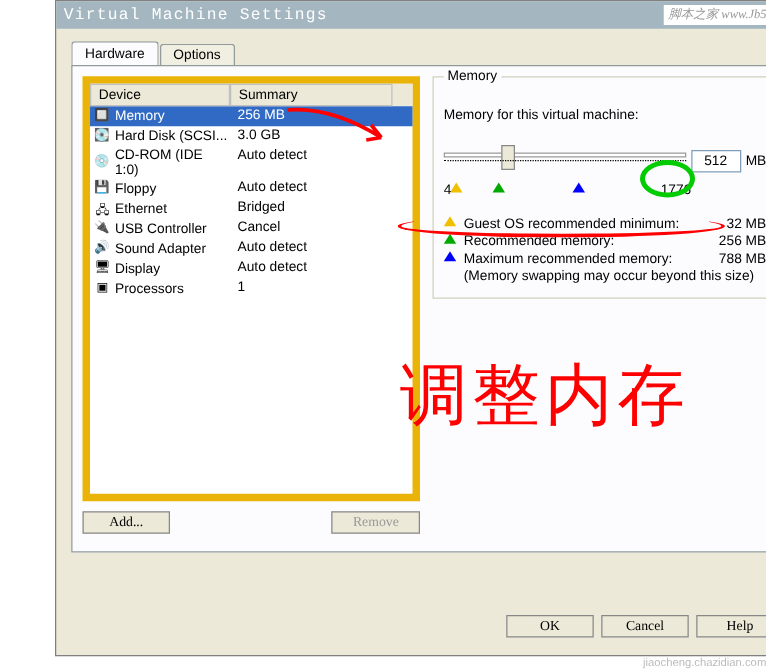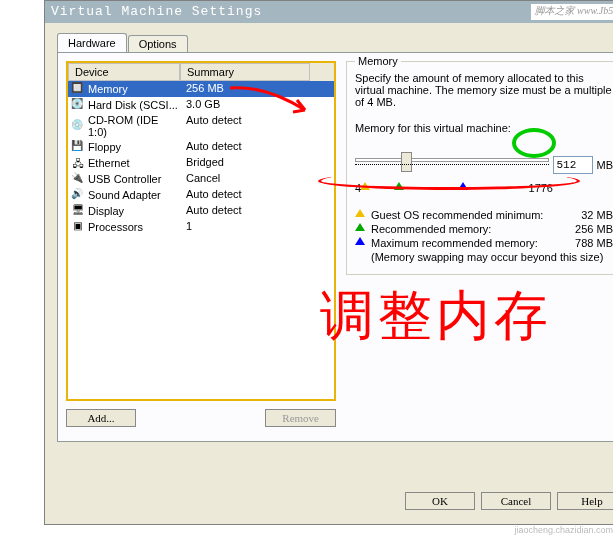--- a/index.html
+++ b/index.html
@@ -5,21 +5,21 @@
 * { box-sizing: border-box; margin: 0; padding: 0; }
 body { font-family: Tahoma, sans-serif; font-size: 11px; background: #fff; width: 613px; height: 535px; position: relative; overflow: hidden; }
 .window { width: 600px; height: 525px; border: 1px solid #808080; background: #ece9d8; position: relative; margin-left: 44px; }
 .titlebar { background: #a4b6c0; height: 22px; color: #fff; font-family: "Courier New", monospace; font-size: 13px; padding: 3px 6px; display: flex; justify-content: space-between; letter-spacing: 1px; }
 .titlebar-right { background: #fff; color: #999; font-family: Tahoma; font-size: 10px; letter-spacing: 0; padding: 0 4px; font-style: italic; }
 .tabs { display: flex; margin: 10px 0 0 12px; }
 .tab { border: 1px solid #919b9c; background: #fcfcfe; padding: 3px 10px; border-bottom: none; border-radius: 3px 3px 0 0; margin-right: 1px; font-size: 11px; }
 .tab.inactive { background: #f1efe2; margin-top: 2px; padding: 2px 10px; }
 .tab-content { border: 1px solid #919b9c; background: #fcfcfe; margin: 0 12px; height: 390px; display: flex; padding: 8px; }
 .left-panel { width: 270px; }
-.device-list { border: 2px solid #eab308; background: #fff; height: 340px; }
+.device-list { border: 6px solid #eab308; background: #fff; height: 340px; }
 .list-header { display: flex; background: #ece9d8; }
 .list-header div { border: 1px solid #c0c0c0; padding: 2px 6px; font-size: 11px; }
 .col-device { width: 112px; }
 .col-summary { width: 130px; }
 .list-body { }
 .list-row { display: flex; padding: 1px 0; }
 .list-row.selected { background: #316ac5; color: #fff; }
 .cell-device { width: 112px; display: flex; align-items: center; padding-left: 2px; gap: 2px; }
 .cell-summary { width: 130px; padding-left: 6px; }
 .icon { width: 16px; height: 14px; display: inline-block; font-size: 10px; text-align: center; }
@@ -27,21 +27,21 @@
 .btn { background: #ece9d8; border: 1px solid #888; padding: 2px 16px; font-size: 11px; font-family: Tahoma; min-width: 70px; }
 .btn:disabled { color: #999; }
 .right-panel { flex: 1; padding-left: 10px; }
 .groupbox { border: 1px solid #d0d0bf; padding: 10px 8px; position: relative; }
 .groupbox-title { position: absolute; top: -7px; left: 8px; background: #fcfcfe; padding: 0 3px; font-size: 11px; }
 .slider-wrap { display: flex; align-items: center; margin-top: 16px; gap: 4px; }
 .slider-track { flex: 1; height: 30px; position: relative; }
 .slider-line { position: absolute; top: 8px; left: 0; right: 0; height: 4px; border: 1px solid #999; background: #fff; }
 .slider-thumb { position: absolute; top: 2px; left: 24%; width: 11px; height: 20px; background: #ece9d8; border: 1px solid #888; }
 .ticks { position: absolute; top: 14px; left: 0; right: 0; font-size: 8px; color: #333; border-top: 1px dotted #000; }
-.spinner { width: 40px; border: 1px solid #7f9db9; padding: 2px 3px; font-size: 11px; text-align: left; font-family: Liberation Mono, monospace; }
+.spinner { width: 40px; border: 1px solid #7f9db9; padding: 2px 3px; font-size: 11px; text-align: center; }
 .markers { position: relative; height: 14px; margin-top: 2px; display: flex; }
 .tri { width: 0; height: 0; border-left: 5px solid transparent; border-right: 5px solid transparent; display: inline-block; position: absolute; }
 .tri.y { border-bottom: 8px solid #f0c000; left: 2%; }
 .tri.g { border-bottom: 8px solid #0a0; left: 15%; }
 .tri.b { border-bottom: 8px solid #00f; left: 40%; }
 .maxtxt { position: absolute; right: 60px; font-size: 11px; }
 .legend { margin-top: 12px; }
 .legend-row { display: flex; align-items: flex-start; padding: 1px 0; gap: 6px; }
 .legend-row .tri { position: static; }
 .legend-text { flex: 1; }
@@ -144,21 +144,20 @@
       </div>
       <div class="buttons-below">
         <button class="btn">Add...</button>
         <button class="btn" disabled="">Remove</button>
       </div>
     </div>
 
     <div class="right-panel">
       <div class="groupbox">
         <div class="groupbox-title">Memory</div>
-        <div>Specify the amount of memory allocated to this virtual machine. The memory size must be a multiple of 4 MB.</div>
         <div style="margin-top:14px">Memory for this virtual machine:</div>
         <div class="slider-wrap">
           <div class="slider-track">
             <div class="slider-line"></div>
             <div class="slider-thumb"></div>
             <div class="ticks"></div>
           </div>
           <input class="spinner" value="512" style="">
           <span>MB</span>
         </div>

